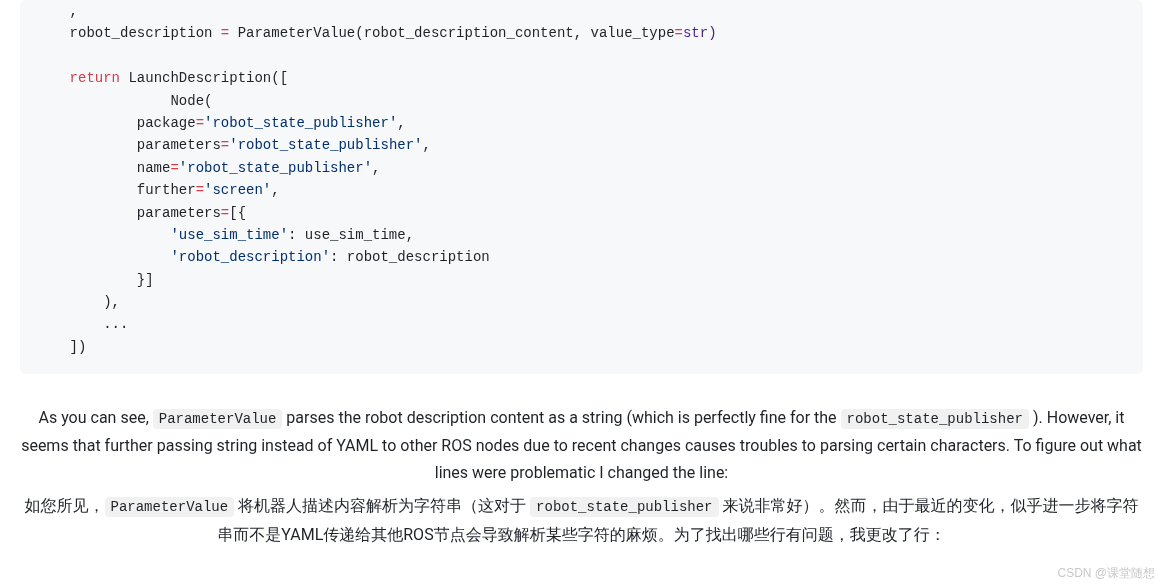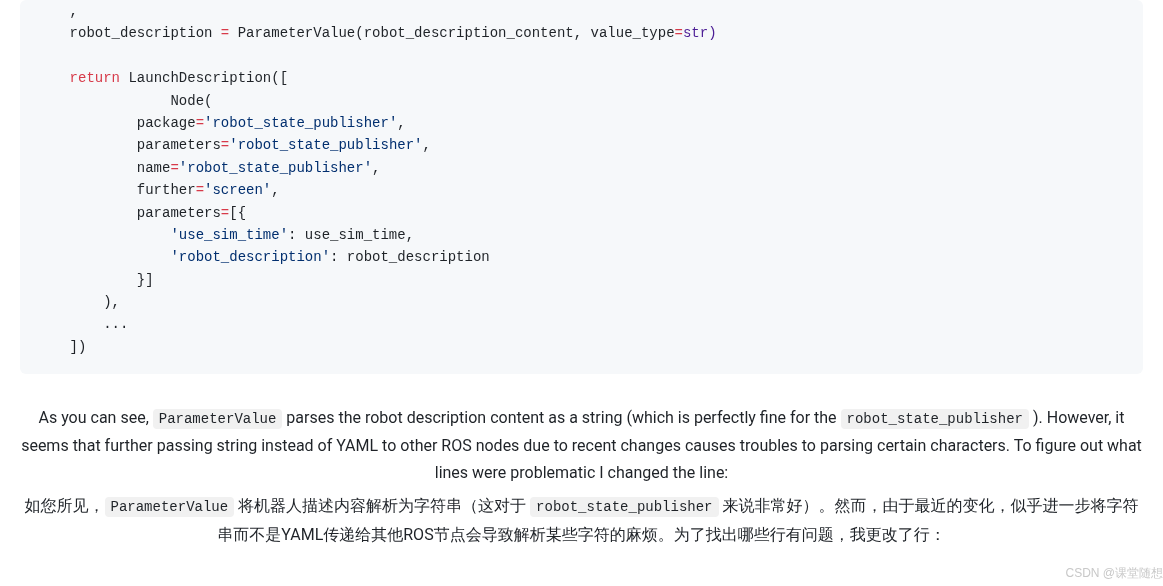--- a/index.html
+++ b/index.html
@@ -55,21 +55,21 @@
       background: #f1f1f1;
       padding: 2px 6px;
       border-radius: 4px;
       font-size: 14px;
       color: #1f2328;
     }
 
     .watermark {
       position: fixed;
       bottom: 4px;
-      right: 0;
+      right: 8px;
       color: #c8c8c8;
       font-size: 12px;
       font-family: sans-serif;
     }
   </style>
 </head>
 <body>
 
 <div class="code-block"><span><span class="hl-punct">    ,</span></span>
 <span><span>    robot_description </span><span class="hl-kw">=</span><span class="hl-name"> ParameterValue</span><span>(robot_description_content, value_type</span><span class="hl-kw">=</span><span class="hl-builtin">str)</span></span>

